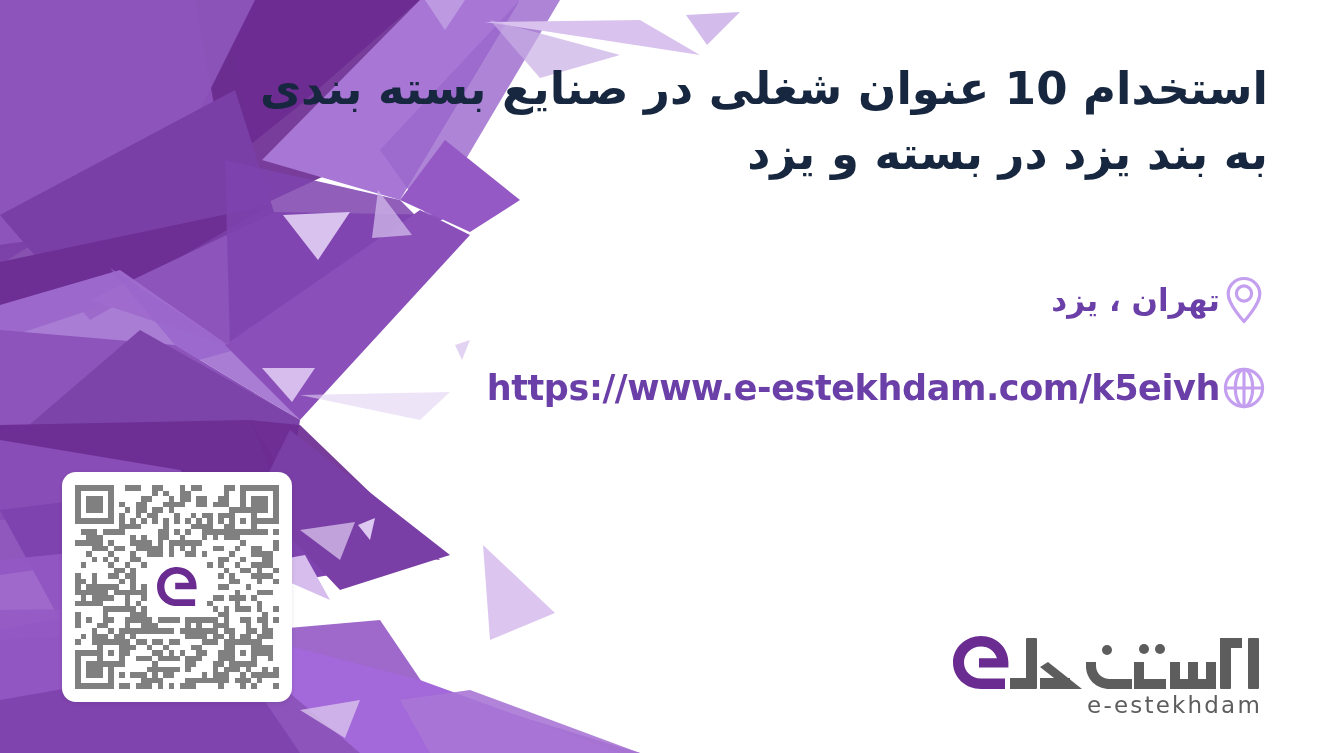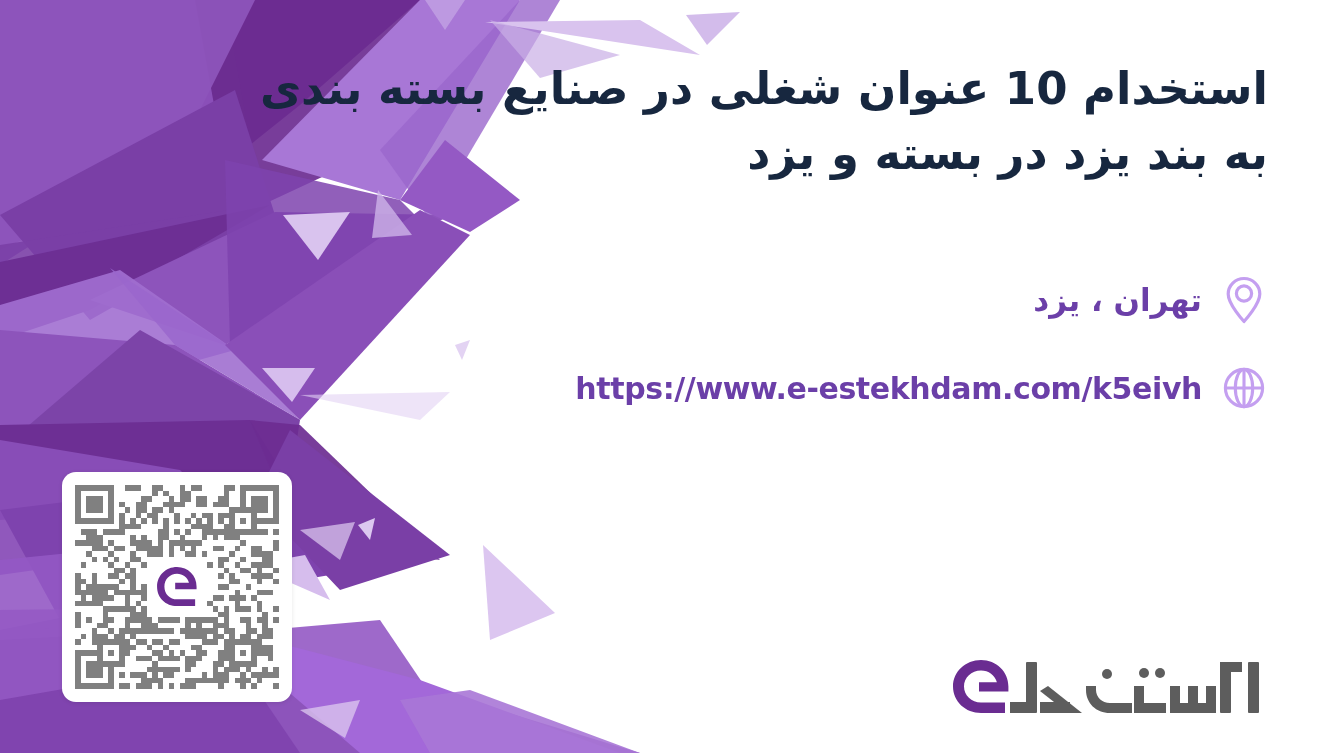--- a/index.html
+++ b/index.html
@@ -57,42 +57,41 @@
     top: 270px;
     right: 72px;
     width: 920px;
     direction: rtl;
   }
   .meta-row {
     display: flex;
     flex-direction: row;
     align-items: center;
     justify-content: flex-start;
-    gap: 18px;
     margin-bottom: 28px;
     min-height: 60px;
   }
   .meta-icon {
     flex: 0 0 auto;
     width: 48px;
     height: 56px;
     display: flex;
     align-items: center;
     justify-content: center;
   }
   .meta-text {
     font-family: "DejaVu Sans", "Liberation Sans", sans-serif;
     font-weight: bold;
     font-size: 31px;
     color: #6b3fa8;
     white-space: nowrap;
   }
   .meta-text.url {
     direction: ltr;
-    font-size: 30px;
+    font-size: 35px;
     letter-spacing: -0.4px;
   }
 
   
   .qr-card {
     position: absolute;
     left: 62px;
     top: 472px;
     width: 230px;
     height: 230px;
@@ -278,16 +277,17 @@
           <circle cx="159" cy="18" r="5"></circle>
 
           <path d="M100 30 l34 27 h-14 l-28 -22 z"></path>
           <path d="M92 46 h30 v11 h-30 z"></path>
 
           <rect x="78" y="6" width="11" height="51" rx="1"></rect>
 
           <rect x="62" y="46" width="18" height="11"></rect>
         </g>
       </svg>
+      <div class="brand-sub">e-estekhdam</div>
     </div>
 
   </div>
 </div>
 
 </body></html>

